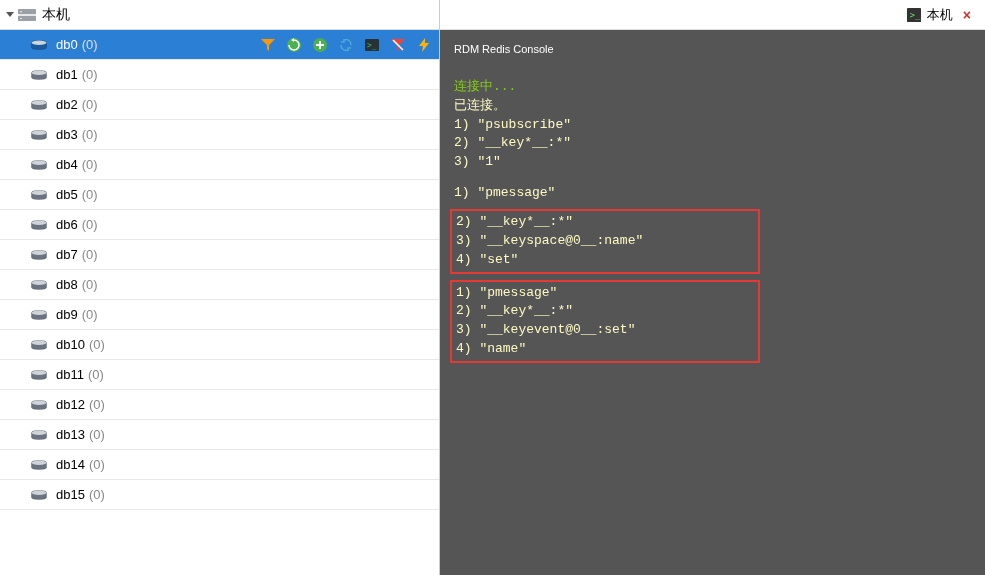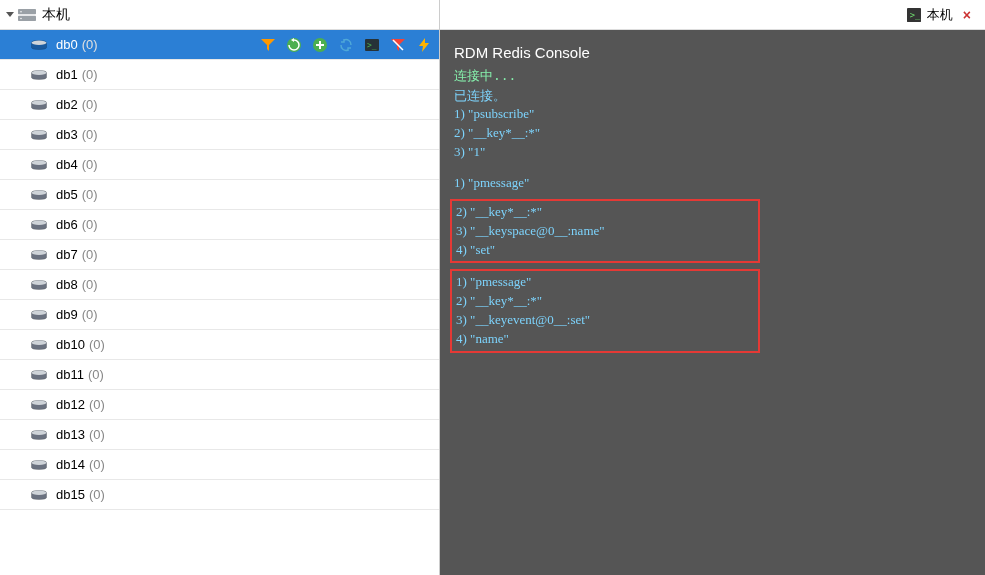--- a/index.html
+++ b/index.html
@@ -25,23 +25,23 @@
     .tool-icon svg { width: 16px; height: 16px; }
 
     .tab-header { display: flex; align-items: center; justify-content: flex-end; height: 30px; padding: 0 8px; border-bottom: 1px solid #ddd; background: #fff; }
     .tab { display: flex; align-items: center; gap: 6px; padding: 2px 6px; }
     .tab-icon { width: 14px; height: 14px; }
     .tab-icon svg { width: 100%; height: 100%; }
     .tab-label { font-size: 13px; color: #000; }
     .tab-close { color: #cc3333; font-weight: bold; cursor: pointer; font-size: 14px; margin-left: 4px; }
 
     .console { flex: 1; background: #555555; color: #fff; font-family: Consolas, "Courier New", monospace; font-size: 13px; padding: 12px 14px; line-height: 1.45; overflow-y: auto; position: relative; }
-    .console-title { color: #fff; font-size: 15px; font-family: "Segoe UI", Arial, sans-serif; margin-bottom: 4px; }
-    .c-yellow { color: #86efac; }
-    .c-white { color: #7dd3fc; font-family: Liberation Serif, serif; }
+    .console-title { color: #fff; font-size: 11px; font-family: "Segoe UI", Arial, sans-serif; margin-bottom: 20px; }
+    .c-yellow { color: #84cc16; }
+    .c-white { color: #fef9c3; }
     .console-line { white-space: pre; }
     .highlight-box { border: 2px solid #e53935; padding: 2px 4px; margin: 2px -4px; width: 310px; }
     .spacer { height: 12px; }
   </style>
 </head>
 <body>
 
 <div class="container">
   <div class="left-panel">
     <div class="conn-header">

